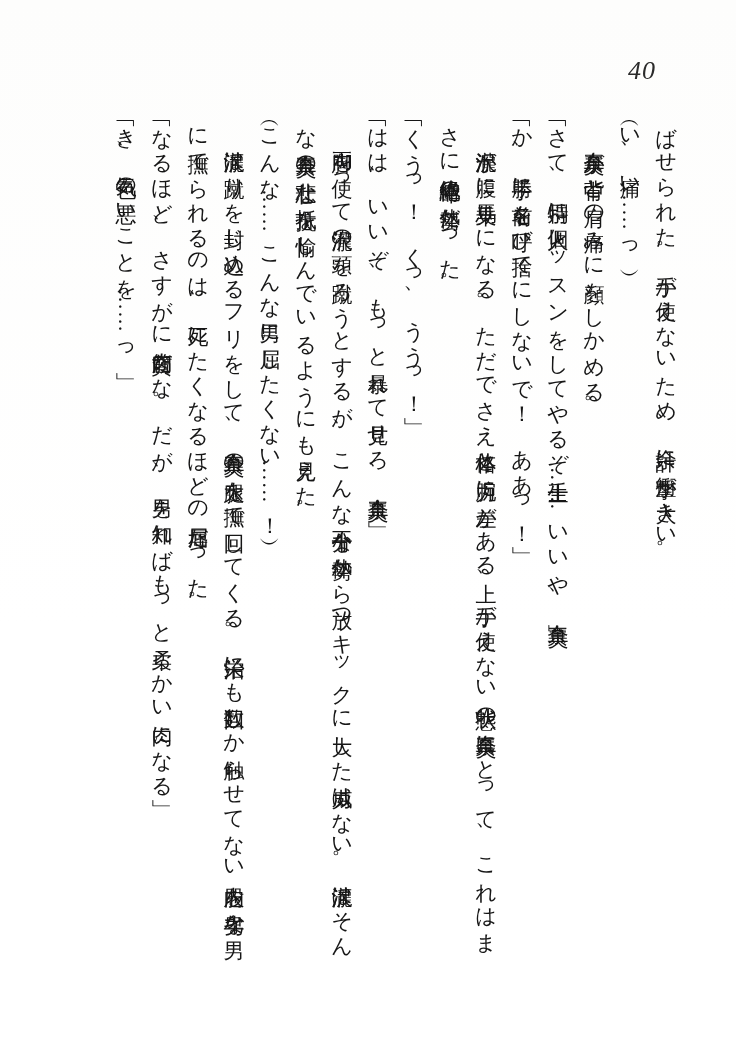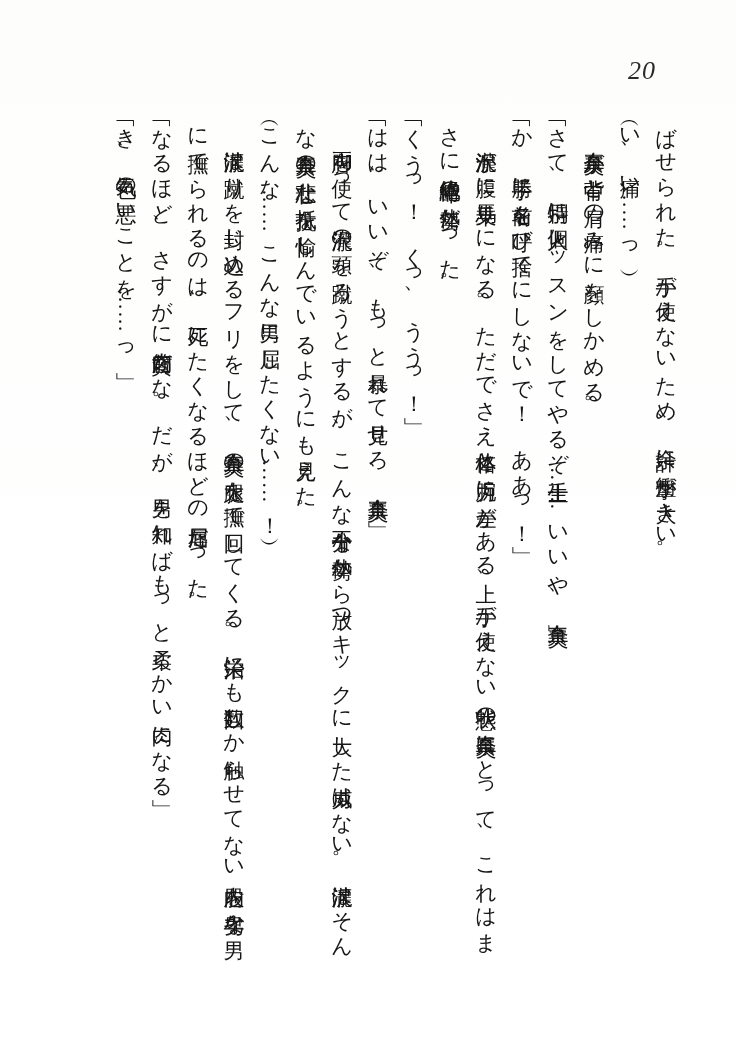--- a/index.html
+++ b/index.html
@@ -48,21 +48,21 @@
     padding: 0;
   }
   .text-block p.indent {
     text-indent: 22px;
   }
 </style>
 </head>
 <body>
 
 <div class="page">
-  <div class="page-number">20</div>
+  <div class="page-number">40</div>
   <div class="text-block">
       <p class="">ばせられた。手が使えないため、余計に衝撃が大きい。</p>
       <p class="">（い、痛い……っ）</p>
       <p class="indent">真奈美が背中と肩の痛みに顔をしかめる。</p>
       <p class="">「さて、特別に個人レッスンをしてやるぞ壬生……いいや、真奈美」</p>
       <p class="">「か、勝手に名前を呼び捨てにしないで！　ああっ！」</p>
       <p class="indent">瀧沢が腹に馬乗りになる。ただでさえ体格と腕力に差がある上、手が使えない状態の真奈美にとって、これはまさに絶体絶命の体勢だった。</p>
       <p class="">「くうっ！　くっ、ううっ！」</p>
       <p class="">「はは、いいぞ、もっと暴れて見せろ、真奈美！」</p>
       <p class="indent">両脚を使って瀧沢の頭を蹴ろうとするが、こんな不十分な体勢から放つキックに大した威力はない。瀧沢はそんな真奈美の悲壮な抵抗を愉しんでいるようにも見えた。</p>

